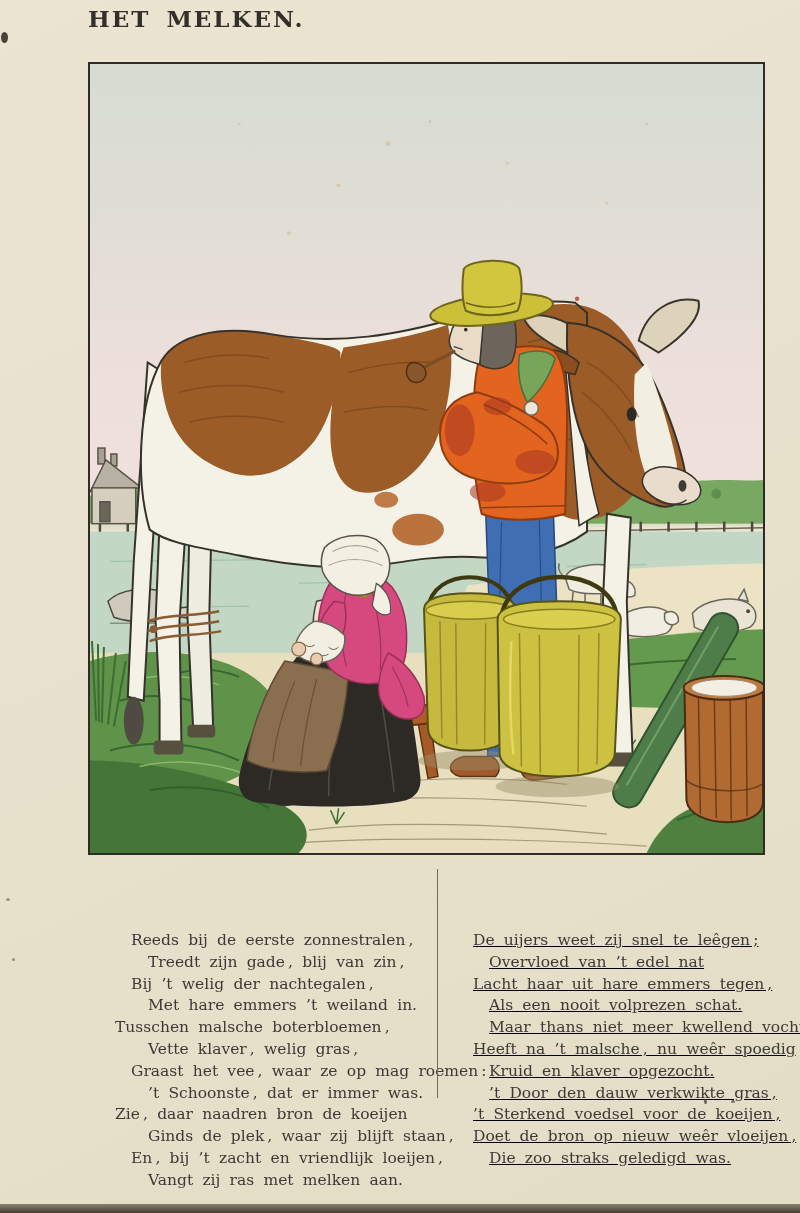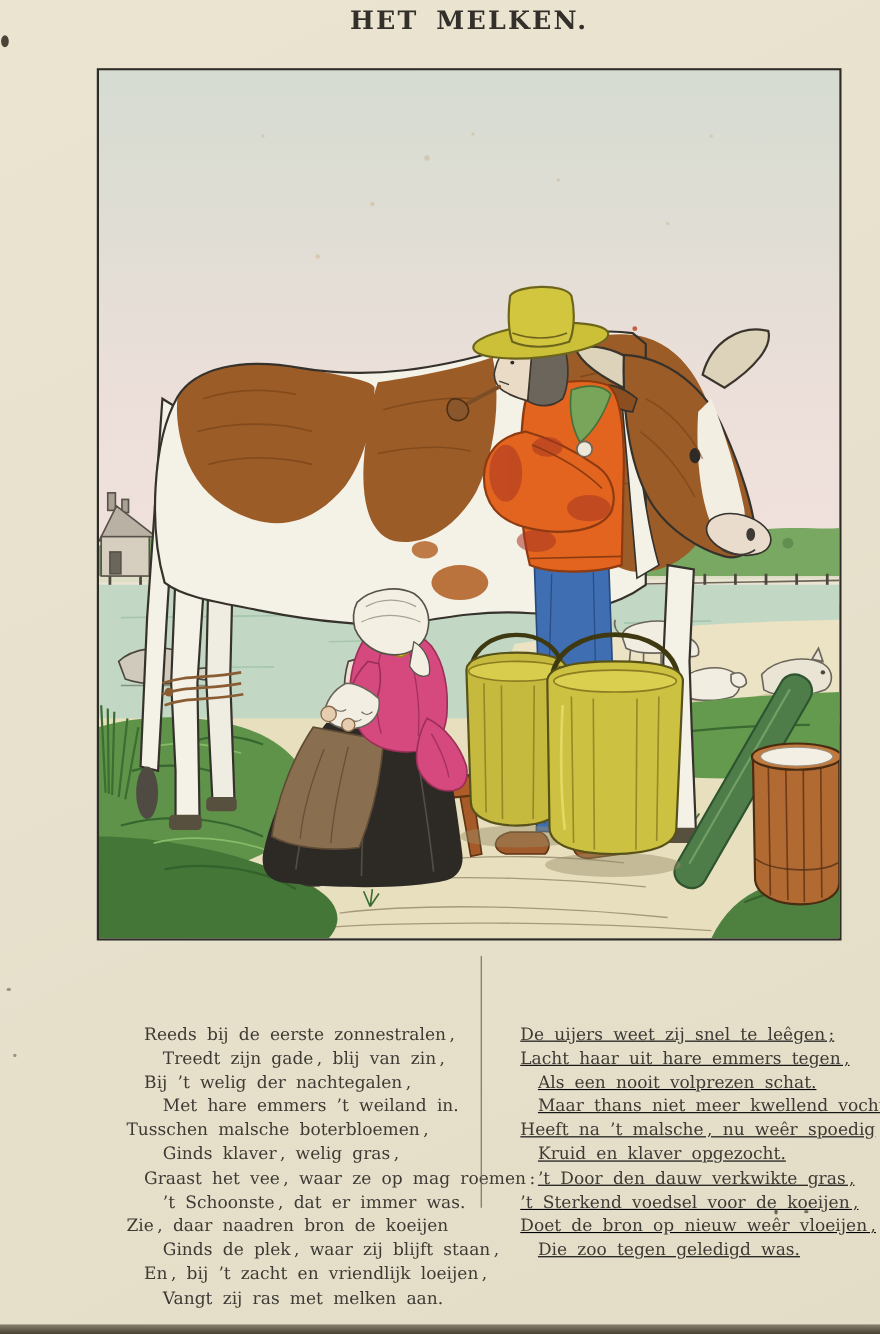--- a/index.html
+++ b/index.html
@@ -2,21 +2,21 @@
 <html><head>
 <meta charset="utf-8">
 <style>
   html,body{margin:0;padding:0;}
   body{
     width:800px;height:1213px;position:relative;overflow:hidden;
     background:linear-gradient(155deg,#ebe4d1 0%,#e8e1cd 45%,#e3dcc6 100%);
     font-family:"DejaVu Serif","Liberation Serif",serif;
   }
   .page-title{
-    position:absolute;left:88px;top:5px;width:677px;text-align:center;
+    position:absolute;left:88px;top:5px;width:677px;
     font-weight:700;font-size:23px;line-height:27px;letter-spacing:2px;
     color:#33302b;word-spacing:6px;
   }
   .frame{
     position:absolute;left:88px;top:62px;width:677px;height:793px;
     box-sizing:border-box;border:2px solid #2f2c27;background:#d8ded4;
   }
   .frame svg{display:block;width:100%;height:100%;}
   .poem{position:absolute;left:0;top:906px;width:776px;height:295px;margin-top:24px;}
   .poem-col{position:absolute;top:0;}
@@ -393,39 +393,40 @@
 </svg>
 </div>
 
 <div class="poem">
   <div class="poem-col col-left">
     <p class="poem-line ind1">Reeds bij de eerste zonnestralen ,</p>
     <p class="poem-line ind2">Treedt zijn gade , blij van zin ,</p>
     <p class="poem-line ind1">Bij ’t welig der nachtegalen ,</p>
     <p class="poem-line ind2">Met hare emmers ’t weiland in.</p>
     <p class="poem-line ind0">Tusschen malsche boterbloemen ,</p>
-    <p class="poem-line ind2">Ginds klaver , welig gras ,</p>
+    <p class="poem-line ind2">Vette klaver , welig gras ,</p>
     <p class="poem-line ind1">Graast het vee , waar ze op mag roemen :</p>
     <p class="poem-line ind2">’t Schoonste , dat er immer was.</p>
     <p class="poem-line ind0">Zie , daar naadren bron de koeijen</p>
     <p class="poem-line ind2">Ginds de plek , waar zij blijft staan ,</p>
     <p class="poem-line ind1">En , bij ’t zacht en vriendlijk loeijen ,</p>
     <p class="poem-line ind2">Vangt zij ras met melken aan.</p>
   </div>
   <div class="poem-col col-right">
     <p class="poem-line ind0">De uijers weet zij snel te leêgen ;</p>
+    <p class="poem-line ind1">Overvloed van ’t edel nat</p>
     <p class="poem-line ind0">Lacht haar uit hare emmers tegen ,</p>
     <p class="poem-line ind1">Als een nooit volprezen schat.</p>
     <p class="poem-line ind1">Maar thans niet meer kwellend vocht ,</p>
     <p class="poem-line ind0">Heeft na ’t malsche , nu weêr spoedig</p>
     <p class="poem-line ind1">Kruid en klaver opgezocht.</p>
     <p class="poem-line ind1">’t Door den dauw verkwikte gras ,</p>
     <p class="poem-line ind0">’t Sterkend voedsel voor de koeijen ,</p>
     <p class="poem-line ind0">Doet de bron op nieuw weêr vloeijen ,</p>
-    <p class="poem-line ind1">Die zoo tegen geledigd was.</p>
+    <p class="poem-line ind1">Die zoo straks geledigd was.</p>
   </div>
 </div>
 
 <div class="divider"></div>
 
 <div class="speck s1"></div>
 <div class="speck s2"></div>
 <div class="speck s3"></div>
 <div class="speck s4"></div>
 <div class="speck s5"></div>

